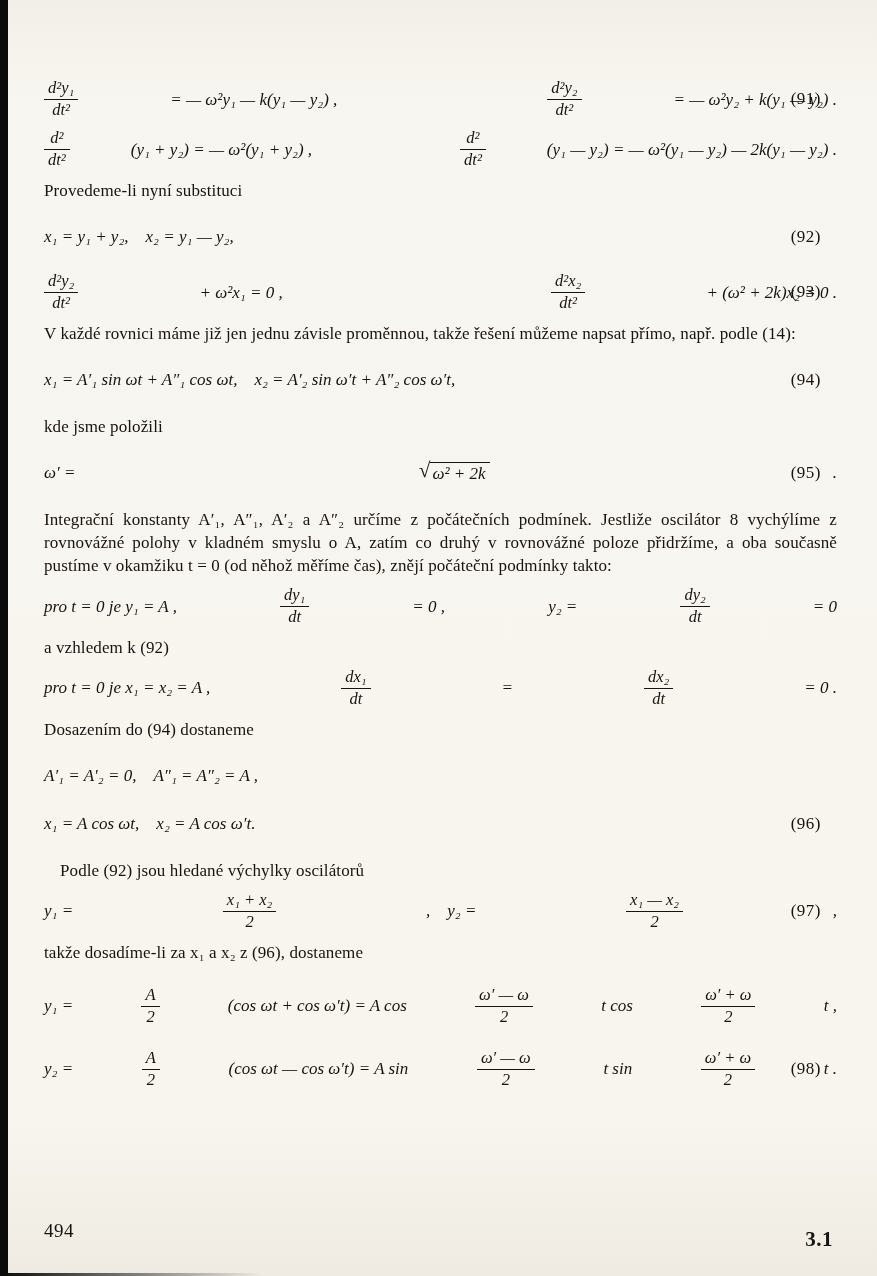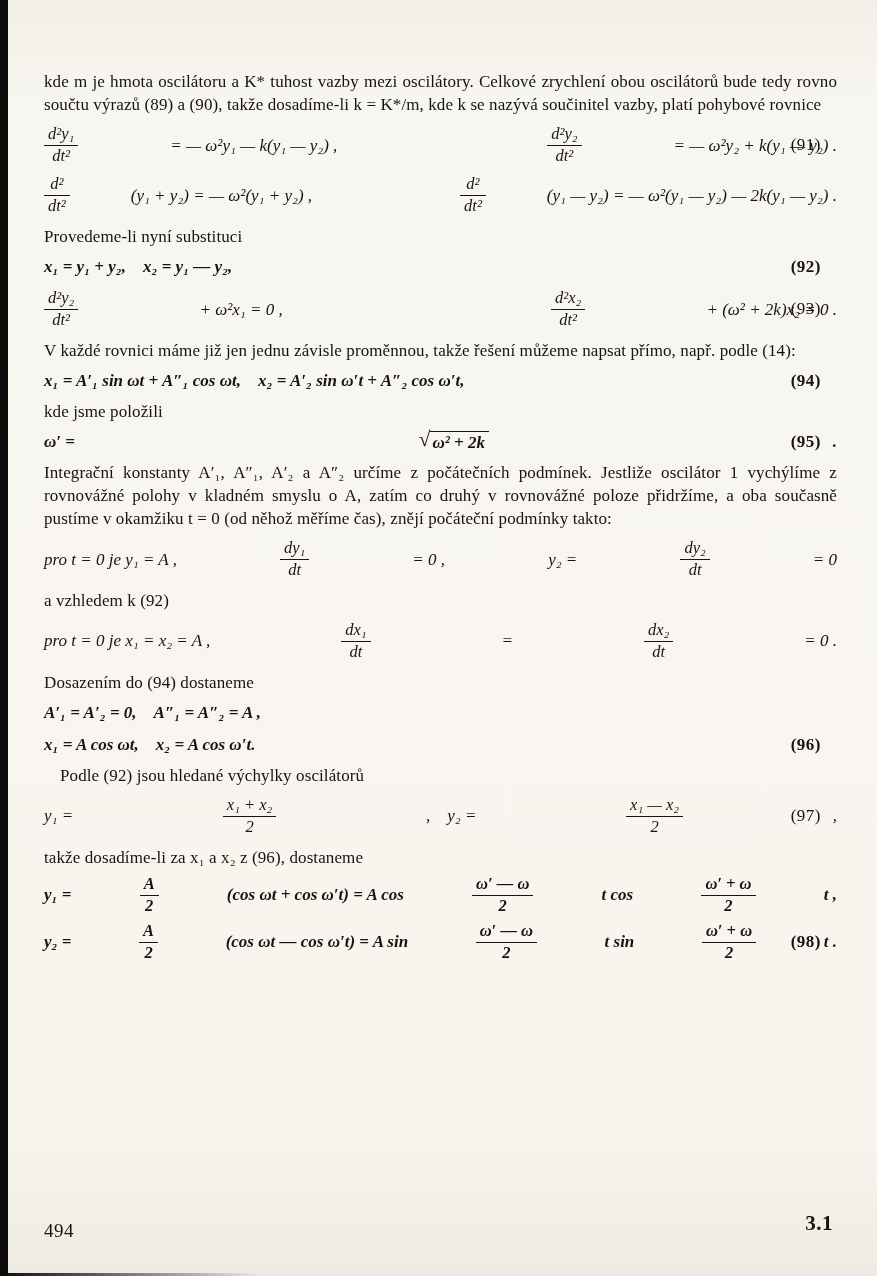--- a/index.html
+++ b/index.html
@@ -13,42 +13,41 @@
   .scan-edge{position:absolute;left:0;top:0;width:8px;height:100%;background:#0b0b0b;}
   .scan-edge-bottom{position:absolute;left:0;bottom:0;width:100%;height:3px;background:linear-gradient(90deg,#0b0b0b 0%,rgba(11,11,11,0) 30%);}
   .page{position:absolute;left:8px;top:0;right:0;bottom:0;padding:70px 40px 0 36px;}
   p{margin:0 0 2px 0;font-size:17px;line-height:23px;text-align:justify;letter-spacing:.1px;}
   p.indent{text-indent:16px;}
   .eq{
     position:relative;display:flex;align-items:center;justify-content:space-between;
     gap:7px;font-style:italic;font-size:17px;line-height:1.15;
     margin:9px 0;min-height:26px;
   }
-  .eq.tight{margin:6px 0;font-weight:bold;}
+  .eq.tight{margin:22px 0;}
   .mtext{white-space:pre;}
   .frac{display:inline-block;text-align:center;vertical-align:middle;font-size:16.5px;}
   .frac .num{display:block;border-bottom:1.5px solid #17130e;padding:0 4px 1px;}
   .frac .den{display:block;padding:1px 4px 0;}
   .wgap{display:inline-block;width:26px;}
   .eqtag{position:absolute;right:16px;top:50%;transform:translateY(-50%);font-style:normal;letter-spacing:.5px;}
   .sqrt{display:inline-flex;align-items:flex-start;}
   .radical{font-style:normal;font-size:1.25em;line-height:1;transform:translateY(-2px);}
   .radicand{border-top:1.5px solid #17130e;padding:1px 4px 0 2px;}
   .footer-left{position:absolute;left:44px;bottom:34px;font-size:19px;letter-spacing:.5px;}
-  .footer-right{position:absolute;right:44px;bottom:40px;font-size:21px;font-weight:bold;letter-spacing:.5px;}
+  .footer-right{position:absolute;right:44px;bottom:24px;font-size:21px;font-weight:bold;letter-spacing:.5px;}
 </style>
 </head>
 <body>
 
 <div class="scan-edge"></div>
 <div class="scan-edge-bottom"></div>
 
 <main class="page">
 
-  <p>kde m je hmota oscilátoru a K* tuhost vazby mezi oscilátory. Celkové zrychlení obou oscilátorů bude tedy rovno součtu výrazů (89) a (90), takže dosadíme-li k = K*/m, kde k se nazývá součinitel vazby, platí pohybové rovnice</p>
 
   <div class="eq">
     <span class="frac">
         <span class="num">d²y₁</span>
         <span class="den">dt²</span>
       </span>
     <span class="mtext">= — ω²y₁ — k(y₁ — y₂) ,</span>
     <span class="wgap"></span>
     <span class="frac">
         <span class="num">d²y₂</span>
@@ -108,21 +107,21 @@
   <div class="eq tight">
     <span class="mtext">ω′ =</span>
     <span class="sqrt">
         <span class="radical">√</span>
         <span class="radicand">ω² + 2k</span>
       </span>
     <span class="mtext">.</span>
     <span class="eqtag">(95)</span>
   </div>
 
-  <p>Integrační konstanty A′₁, A″₁, A′₂ a A″₂ určíme z počátečních podmínek. Jestliže oscilátor 1 vychýlíme z rovnovážné polohy v kladném smyslu o A, zatím co druhý v rovnovážné poloze přidržíme, a oba současně pustíme v okamžiku t = 0 (od něhož měříme čas), znějí počáteční podmínky takto:</p>
+  <p>Integrační konstanty A′₁, A″₁, A′₂ a A″₂ určíme z počátečních podmínek. Jestliže oscilátor 8 vychýlíme z rovnovážné polohy v kladném smyslu o A, zatím co druhý v rovnovážné poloze přidržíme, a oba současně pustíme v okamžiku t = 0 (od něhož měříme čas), znějí počáteční podmínky takto:</p>
 
   <div class="eq">
     <span class="mtext">pro t = 0 je y₁ = A ,</span>
     <span class="frac">
         <span class="num">dy₁</span>
         <span class="den">dt</span>
       </span>
     <span class="mtext">= 0 ,</span>
     <span class="mtext">y₂ =</span>
     <span class="frac">

